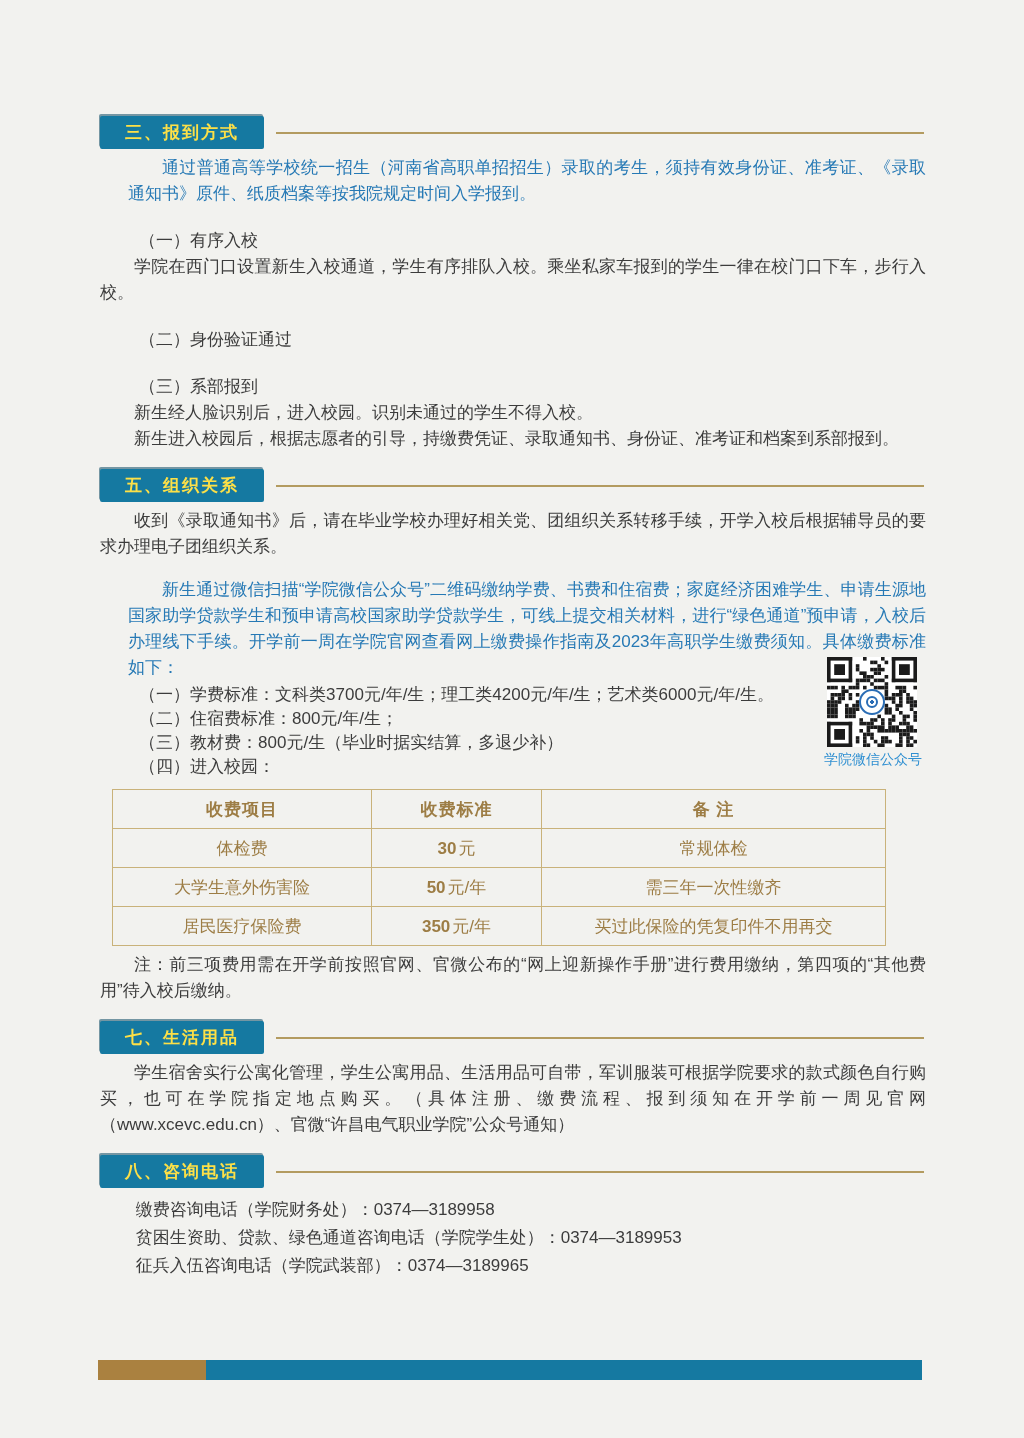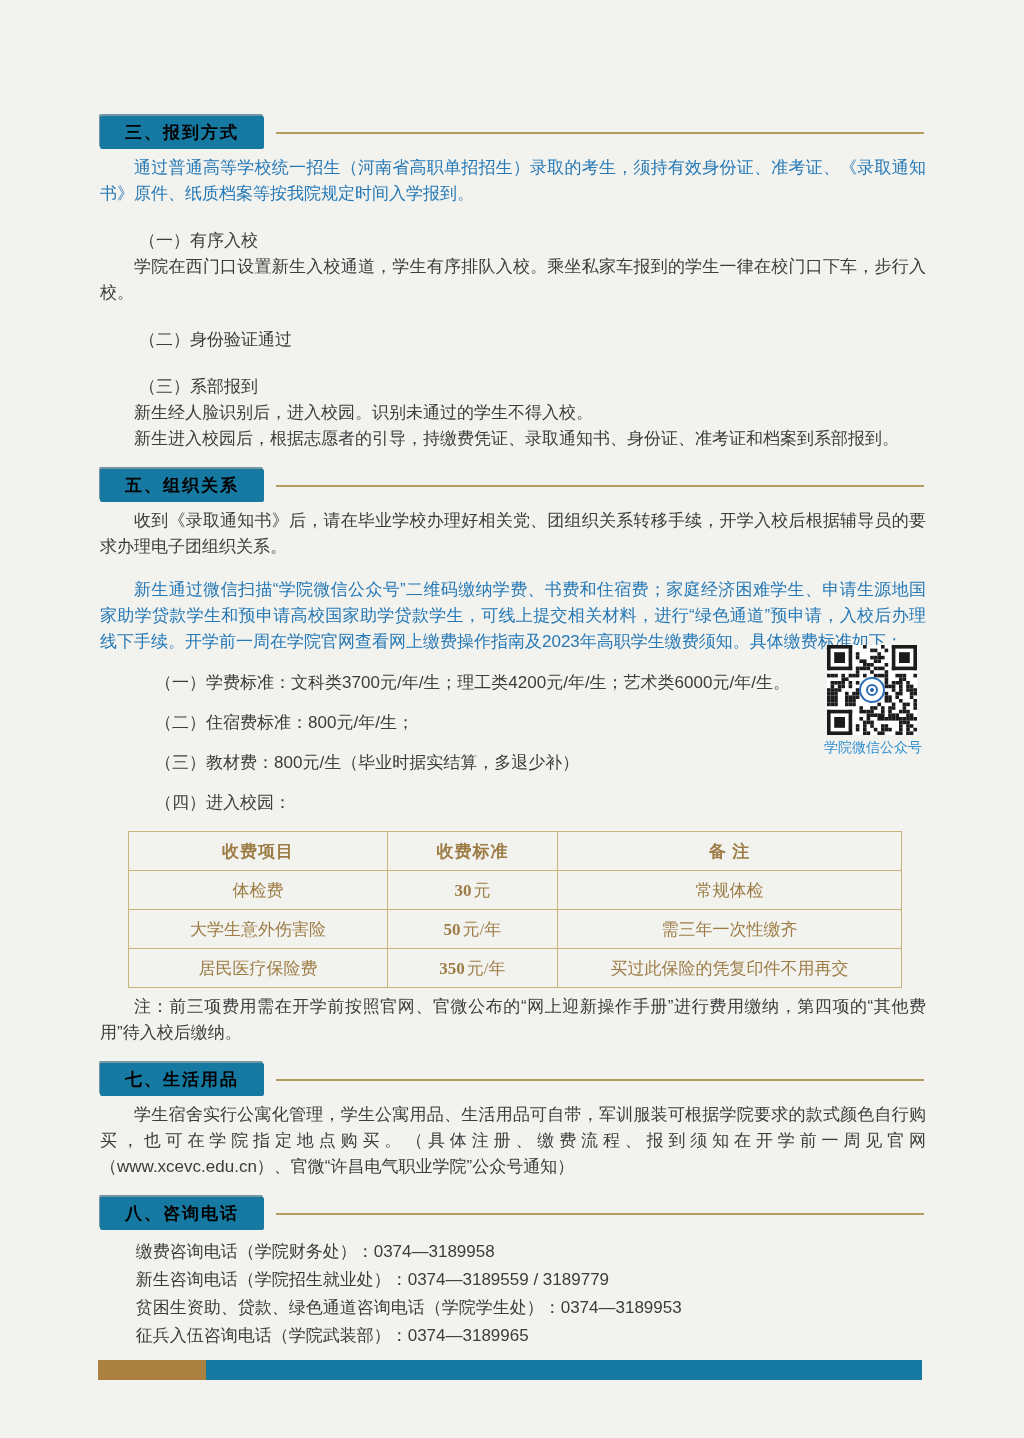--- a/index.html
+++ b/index.html
@@ -10,49 +10,49 @@
     font-family:"Liberation Sans","DejaVu Sans",sans-serif;
     color:#3c3c3c;
     overflow:hidden;
   }
   .content{position:absolute;left:100px;top:116px;width:826px;}
   section{margin:0;}
   .sec{margin-top:17px;}
   .sec:first-child{margin-top:0;}
   .sec-header{display:flex;align-items:center;margin-bottom:6px;}
   .sec-title{
-    background:#1579a1;color:#000000;
+    background:#1579a1;color:#fde047;
     font-weight:bold;font-size:17px;letter-spacing:2px;
     padding:5px 25px;border-radius:2px;
     box-shadow:-1px -2px 0 rgba(12,74,100,.55);
     white-space:nowrap;
   }
   .sec-line{flex:1;height:2px;background:#b39b60;margin-left:12px;margin-right:2px;}
   .para{margin:0;font-size:17px;line-height:26px;text-indent:2em;text-align:justify;}
-  .blue{color:#2679b5;}
+  .blue{color:#2679b5;margin-left:28px;}
   .subhead{text-indent:2.3em;line-height:27px;margin-top:20px;}
   
   .items-row{position:relative;margin-top:2px;}
   .items{width:706px;}
-  .item{margin:16px;font-size:17px;line-height:24px;text-indent:2.3em;}
+  .item{margin:0;font-size:17px;line-height:24px;text-indent:2.3em;}
   .qr-block{position:absolute;right:6px;top:-26px;width:96px;}
   .qr-frame{position:relative;width:90px;height:90px;margin:0 auto;background:#ffffff;}
   .qr-logo{
     position:absolute;left:50%;top:50%;width:22px;height:22px;margin:-13px 0 0 -13px;
     background:#ffffff;border:2px solid #2a6db5;border-radius:50%;
     display:flex;align-items:center;justify-content:center;
   }
   .qr-logo-inner{width:12px;height:12px;border:2px solid #2a6db5;border-radius:50%;box-sizing:border-box;background:
     radial-gradient(circle at 50% 50%, #2a6db5 0 2px, transparent 2px);}
   .qr-caption{margin-top:4px;font-size:14px;color:#2f8fd1;white-space:nowrap;}
   
   .fee-table{
-    width:774px;margin:10px 0 0 28px;
+    width:774px;margin:10px 0 0 12px;
     border-collapse:collapse;
-    font-family:Liberation Serif, serif;
+    font-family:Liberation Sans, sans-serif;
     color:#9d7d45;
   }
   .fee-table th,.fee-table td{
     border:1.6px solid #c9b27a;
     text-align:center;vertical-align:middle;
     height:38px;font-size:17px;padding:0 6px;
   }
   .fee-table th{font-weight:bold;letter-spacing:1px;}
   .fee-table b{font-weight:bold;margin-right:2px;text-align:center;}
   .col1{width:33.5%;} .col2{width:22%;} .col3{width:44.5%;}
@@ -368,21 +368,20 @@
       <p class="para">学生宿舍实行公寓化管理，学生公寓用品、生活用品可自带，军训服装可根据学院要求的款式颜色自行购买，也可在学院指定地点购买。（具体注册、缴费流程、报到须知在开学前一周见官网（www.xcevc.edu.cn）、官微“许昌电气职业学院”公众号通知）</p>
     </section>
 
     <section class="sec">
       <div class="sec-header">
         <div class="sec-title">八、咨询电话</div>
         <div class="sec-line"></div>
       </div>
       <div class="phones">
         <p class="phone-line">缴费咨询电话（学院财务处）：0374—3189958</p>
-        <p class="phone-line">新生咨询电话（学院招生就业处）：0374—3189559 / 3189779</p>
         <p class="phone-line">贫困生资助、贷款、绿色通道咨询电话（学院学生处）：0374—3189953</p>
         <p class="phone-line">征兵入伍咨询电话（学院武装部）：0374—3189965</p>
       </div>
     </section>
 
   </div>
 
   <div class="footer-band">
     <div class="band-gold"></div>
     <div class="band-teal"></div>

